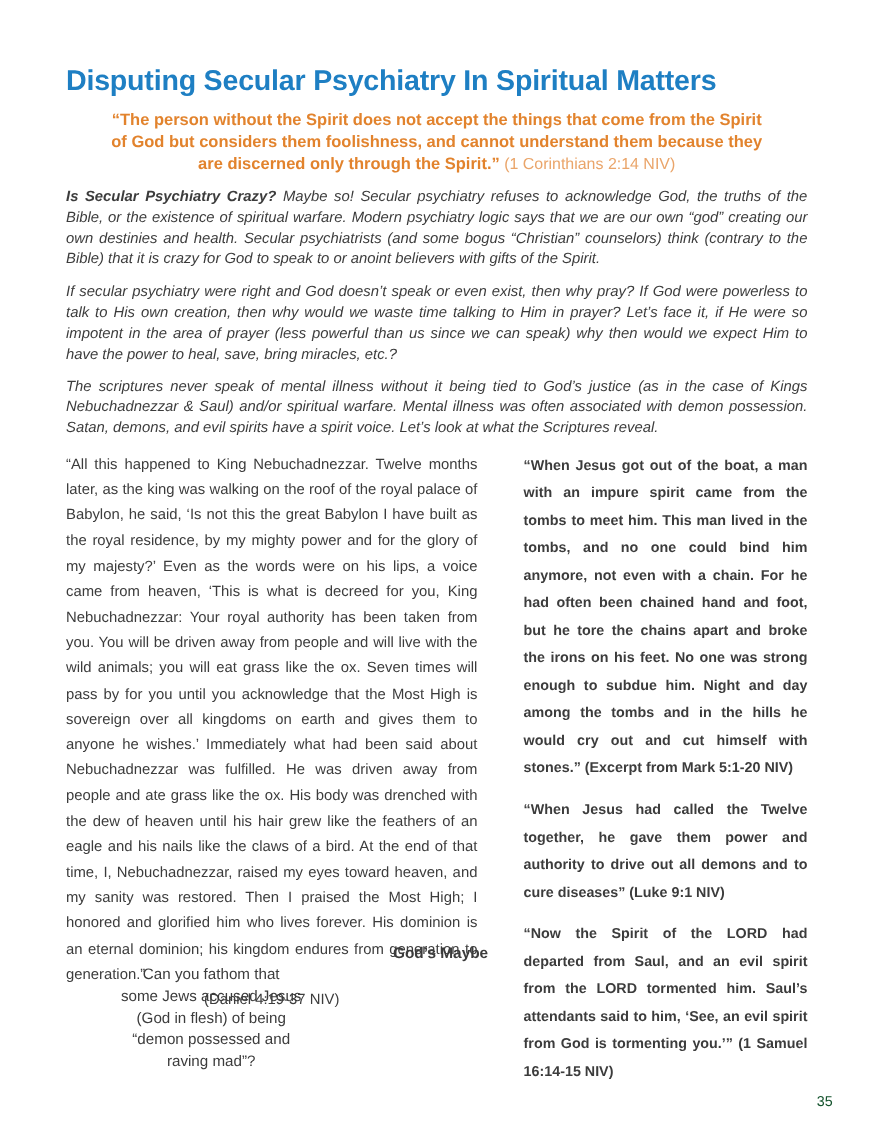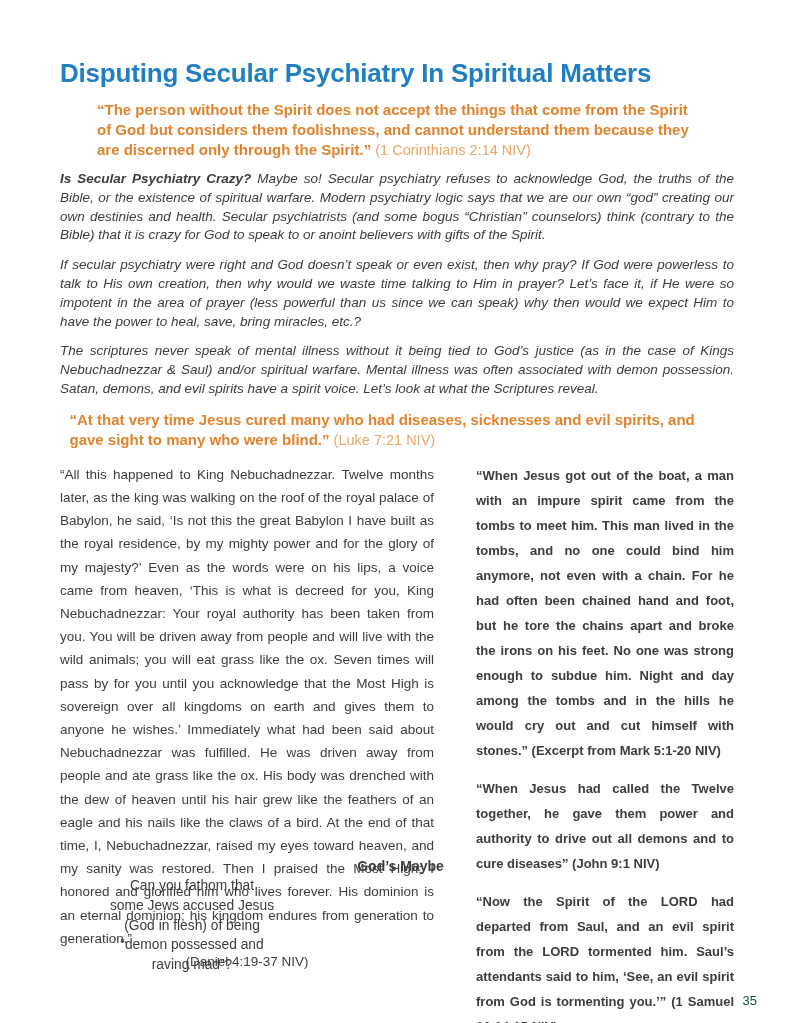--- a/index.html
+++ b/index.html
@@ -18,21 +18,21 @@
   }
   .title {
     font-size: 26px;
     font-weight: bold;
     color: #1e7fc3;
     letter-spacing: -0.2px;
     margin-bottom: 12px;
     line-height: 30px;
   }
   .quote {
-    text-align: left;
+    text-align: center;
     font-weight: bold;
     color: #e2832d;
     font-size: 15px;
     line-height: 20px;
     margin: 0 auto;
   }
   .quote .quote-ref {
     font-weight: normal;
     color: #eaa56a;
     font-size: 14.5px;
@@ -101,30 +101,29 @@
   <h1 class="title">Disputing Secular Psychiatry In Spiritual Matters</h1>
 
   <div class="quote quote-1"><span>“The person without the Spirit does not accept the things that come from the Spirit of God but considers them foolishness, and cannot understand them because they are discerned only through the Spirit.”</span><span class="quote-ref"> (1 Corinthians 2:14 NIV)</span></div>
 
   <p class="body-para"><span class="lead">Is Secular Psychiatry Crazy?</span><span> Maybe so! Secular psychiatry refuses to acknowledge God, the truths of the Bible, or the existence of spiritual warfare. Modern psychiatry logic says that we are our own “god” creating our own destinies and health. Secular psychiatrists (and some bogus “Christian” counselors) think (contrary to the Bible) that it is crazy for God to speak to or anoint believers with gifts of the Spirit.</span></p>
 
   <p class="body-para">If secular psychiatry were right and God doesn’t speak or even exist, then why pray? If God were powerless to talk to His own creation, then why would we waste time talking to Him in prayer? Let’s face it, if He were so impotent in the area of prayer (less powerful than us since we can speak) why then would we expect Him to have the power to heal, save, bring miracles, etc.?</p>
 
   <p class="body-para">The scriptures never speak of mental illness without it being tied to God’s justice (as in the case of Kings Nebuchadnezzar &amp; Saul) and/or spiritual warfare. Mental illness was often associated with demon possession. Satan, demons, and evil spirits have a spirit voice. Let’s look at what the Scriptures reveal.</p>
 
-  <div class="quote quote-2"><span>“At that very time Jesus cured many who had diseases, sicknesses and evil spirits, and gave sight to many who were blind.”</span><span class="quote-ref"> (Luke 7:21 NIV)</span></div>
 
   <div class="cols">
     <div class="col-left">
       <div class="scripture">“All this happened to King Nebuchadnezzar. Twelve months later, as the king was walking on the roof of the royal palace of Babylon, he said, ‘Is not this the great Babylon I have built as the royal residence, by my mighty power and for the glory of my majesty?’ Even as the words were on his lips, a voice came from heaven, ‘This is what is decreed for you, King Nebuchadnezzar: Your royal authority has been taken from you. You will be driven away from people and will live with the wild animals; you will eat grass like the ox. Seven times will pass by for you until you acknowledge that the Most High is sovereign over all kingdoms on earth and gives them to anyone he wishes.’ Immediately what had been said about Nebuchadnezzar was fulfilled. He was driven away from people and ate grass like the ox. His body was drenched with the dew of heaven until his hair grew like the feathers of an eagle and his nails like the claws of a bird. At the end of that time, I, Nebuchadnezzar, raised my eyes toward heaven, and my sanity was restored. Then I praised the Most High; I honored and glorified him who lives forever. His dominion is an eternal dominion; his kingdom endures from generation to generation.”</div>
       <div class="scripture-ref">(Daniel 4:19-37 NIV)</div>
     </div>
     <div class="col-right">
       <div class="scripture">“When Jesus got out of the boat, a man with an impure spirit came from the tombs to meet him. This man lived in the tombs, and no one could bind him anymore, not even with a chain. For he had often been chained hand and foot, but he tore the chains apart and broke the irons on his feet. No one was strong enough to subdue him. Night and day among the tombs and in the hills he would cry out and cut himself with stones.” (Excerpt from Mark 5:1-20 NIV)</div>
-      <div class="scripture">“When Jesus had called the Twelve together, he gave them power and authority to drive out all demons and to cure diseases” (John 9:1 NIV)</div>
+      <div class="scripture">“When Jesus had called the Twelve together, he gave them power and authority to drive out all demons and to cure diseases” (Luke 9:1 NIV)</div>
       <div class="scripture">“Now the Spirit of the LORD had departed from Saul, and an evil spirit from the LORD tormented him. Saul’s attendants said to him, ‘See, an evil spirit from God is tormenting you.’” (1 Samuel 16:14-15 NIV)</div>
     </div>
   </div>
 
   <div class="footnote">
     <div class="lines">Can you fathom that
 some Jews accused Jesus
 (God in flesh) of being
 “demon possessed and
 raving mad”?</div>

